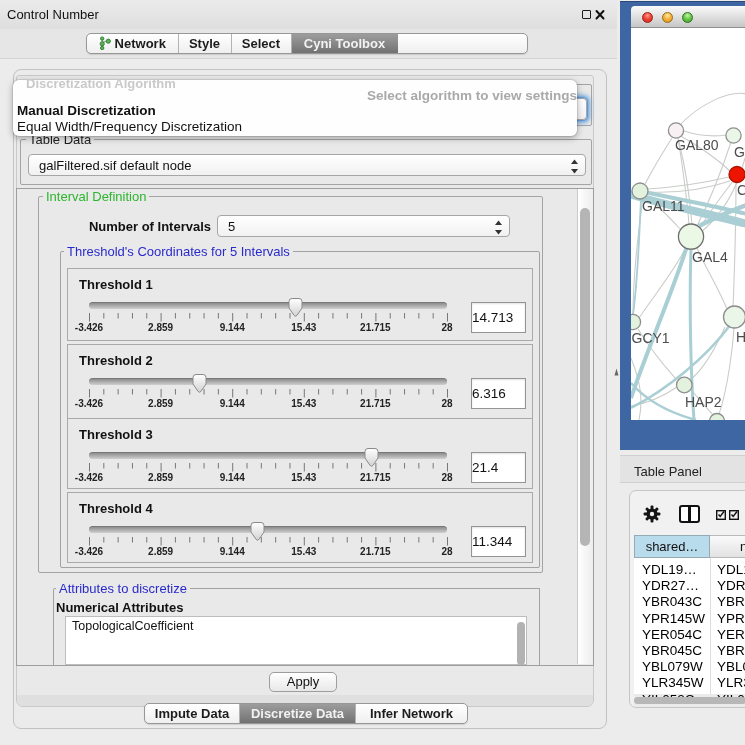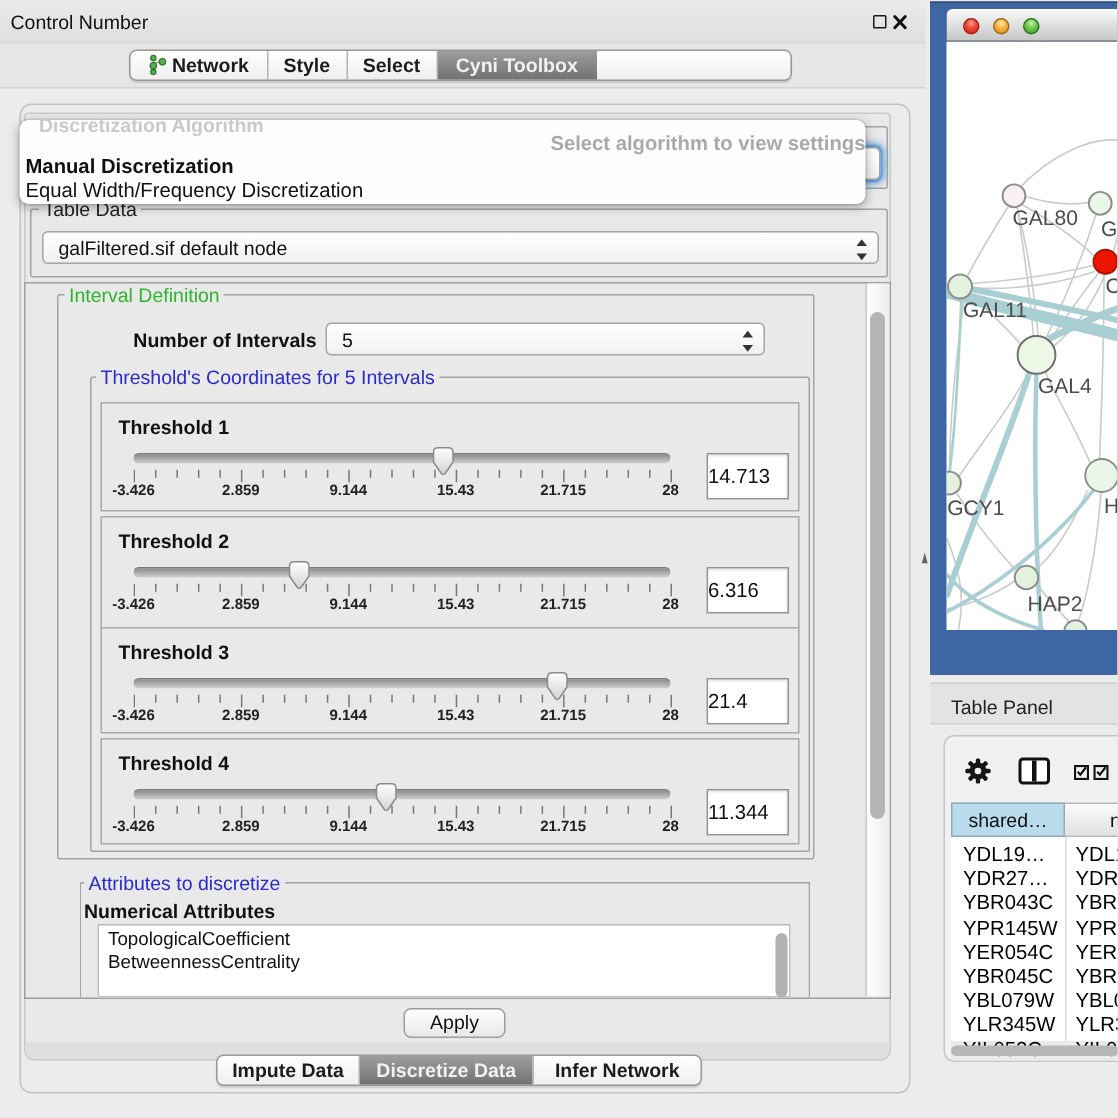--- a/index.html
+++ b/index.html
@@ -283,21 +283,20 @@
       </svg>
       <div class="vbox">11.344</div>
     </div>
   </div>
 
 <div class="abs" style="left:53px;top:588px;width:487px;height:77px;border:1px solid #a2a2a2;border-top-left-radius:2px;box-sizing:border-box;border-bottom:none;"></div>
 <div class="grouptitle" style="left:56px;top:582px;color:#2a2acc;">Attributes to discretize</div>
 <div class="abs" style="left:56px;top:600px;font-size:13px;font-weight:bold;color:#111;">Numerical Attributes</div>
 <div class="abs" style="left:65px;top:616px;width:462px;height:49px;background:#ffffff;border:1px solid #bdbdbd;box-sizing:border-box;overflow:hidden;padding-top:2px;">
   <div class="listitem">TopologicalCoefficient</div>
-  <div class="listitem">BetweennessCentrality</div>
 </div>
 <div class="abs" style="left:517px;top:622px;width:8px;height:43px;background:#b2b2b2;border-radius:4px;"></div>
 
 <div class="abs" style="left:577px;top:189px;width:16px;height:475px;background:linear-gradient(90deg,#ffffff,#ededed);border-left:1px solid #c9c9c9;box-sizing:border-box;"></div>
 <div class="abs" style="left:580px;top:208px;width:10px;height:338px;background:#b5b5b5;border-radius:5px;"></div>
 
 <div class="abs" style="left:269px;top:672px;width:66px;height:18px;border:1px solid #9d9d9d;border-radius:5px;background:linear-gradient(#ffffff,#e8e8e8);box-sizing:content-box;text-align:center;line-height:18px;font-size:13px;color:#111;">Apply</div>
 
 <div class="seg" style="left:144px;top:703px;width:322px;">
   <div class="s" style="width:95px;">Impute Data</div>

